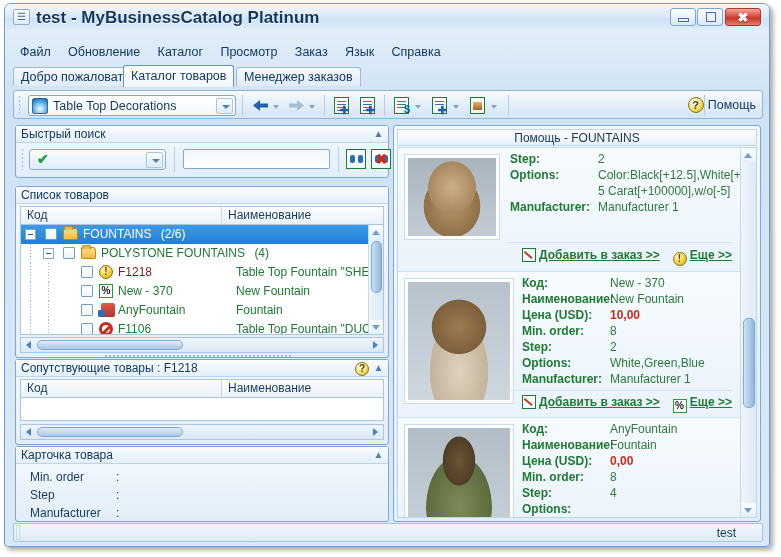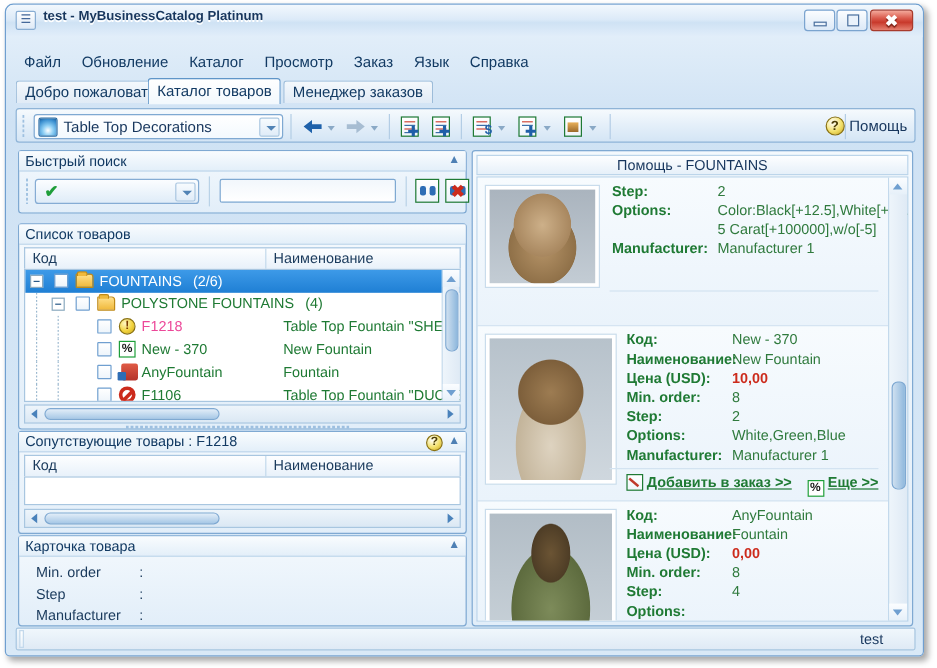--- a/index.html
+++ b/index.html
@@ -30,21 +30,21 @@
     border-radius: 6px 6px 0 0;
   }
   #title-icon {
     position: absolute; left: 8px; top: 5px; width: 17px; height: 16px;
     background: linear-gradient(180deg,#fdfeff,#dfeaf6);
     border: 1px solid #8aaed3; border-radius: 2px;
     font-size: 10px; color: #44689a; text-align: center; line-height: 14px;
   }
   #title-text {
     position: absolute; left: 31px; top: 4px;
-    font-size: 11px; font-weight: bold; color: #17365d;
+    font-size: 17px; font-weight: bold; color: #17365d;
     text-shadow: 0 1px 0 #ffffff;
     white-space: nowrap;
   }
   .wbtn {
     position: absolute; top: 4px; width: 26px; height: 18px;
     border: 1px solid #7ba4cf; border-radius: 3px;
     background: linear-gradient(180deg,#fbfdff,#dce9f7);
   }
   #btn-min { left: 665px; }
   #btn-max { left: 692px; }
@@ -598,21 +598,21 @@
           <span>POLYSTONE FOUNTAINS</span>
           <span style="margin-left:6px;">(4)</span>
         </div>
       </div>
 
       <div class="trow" style="top:38px;">
         <div class="dotline" style="left:9px;"></div>
           <div class="dotline" style="left:27px;"></div>
         <div class="cbox" style="left:60px;"></div>
         <div class="ico16 ico-warn" style="left:78px;">!</div>
-        <div class="code" style="left:97px; color:#ec4899;">F1218</div>
+        <div class="code" style="left:97px; color:#7f1d1d;">F1218</div>
         <div class="name">Table Top Fountain "SHELL"</div>
       </div>
 
       <div class="trow" style="top:57px;">
         <div class="dotline" style="left:9px;"></div>
           <div class="dotline" style="left:27px;"></div>
         <div class="cbox" style="left:60px;"></div>
         <div class="ico16 ico-pct" style="left:78px;">%</div>
         <div class="code" style="left:97px; color:#1f7a34;">New - 370</div>
         <div class="name">New Fountain</div>
@@ -706,20 +706,27 @@
           </div>
           <div class="grow">
             <span class="val">5 Carat[+100000],w/o[-5]</span>
           </div>
           <div class="grow">
             <span class="lbl">Manufacturer:</span>
             <span class="val">Manufacturer 1</span>
           </div>
         </div>
         <div class="hr-soft" style="top:94px;"></div>
+        <div class="gactions" style="top:100px;">
+          <span class="mini-ico"></span>
+          <span class="lnk">Добавить в заказ &gt;&gt;</span>
+          <span style="display:inline-block;width:6px"></span>
+          <span class="mini-warn">!</span>
+          <span class="lnk">Еще &gt;&gt;</span>
+        </div>
       </div>
 
       <div class="gcard" style="top:124px; height:146px;">
         <div class="gthumb" style="height:126px; width:110px;">
           <div class="img img-ball"></div>
         </div>
         <div class="gfields" style="left:124px;">
           <div class="grow">
             <span class="lbl">Код:</span>
             <span class="val">New - 370</span>

